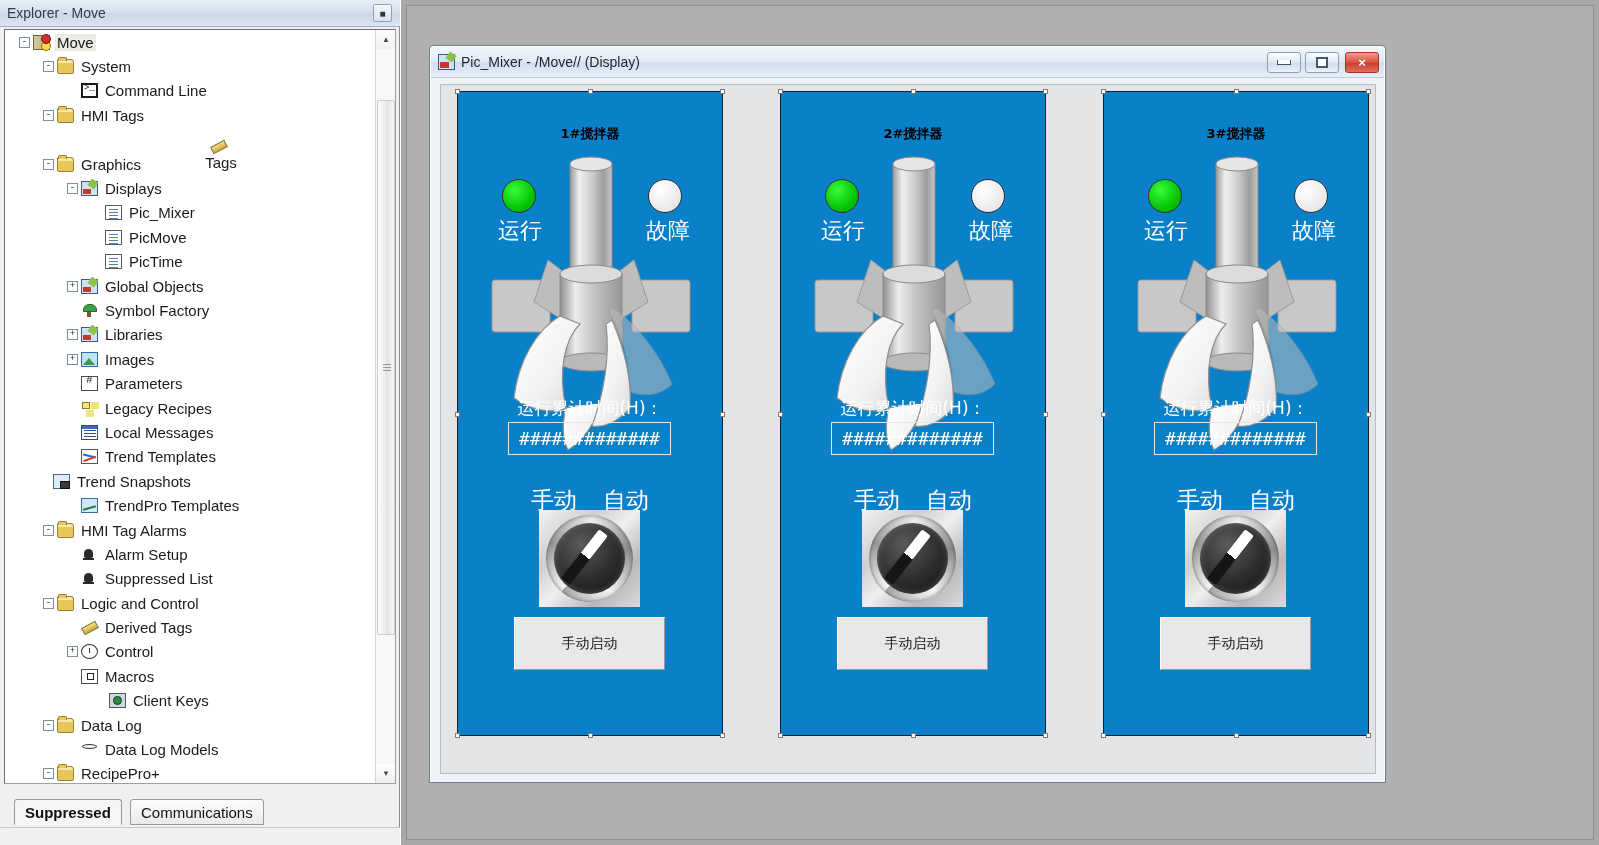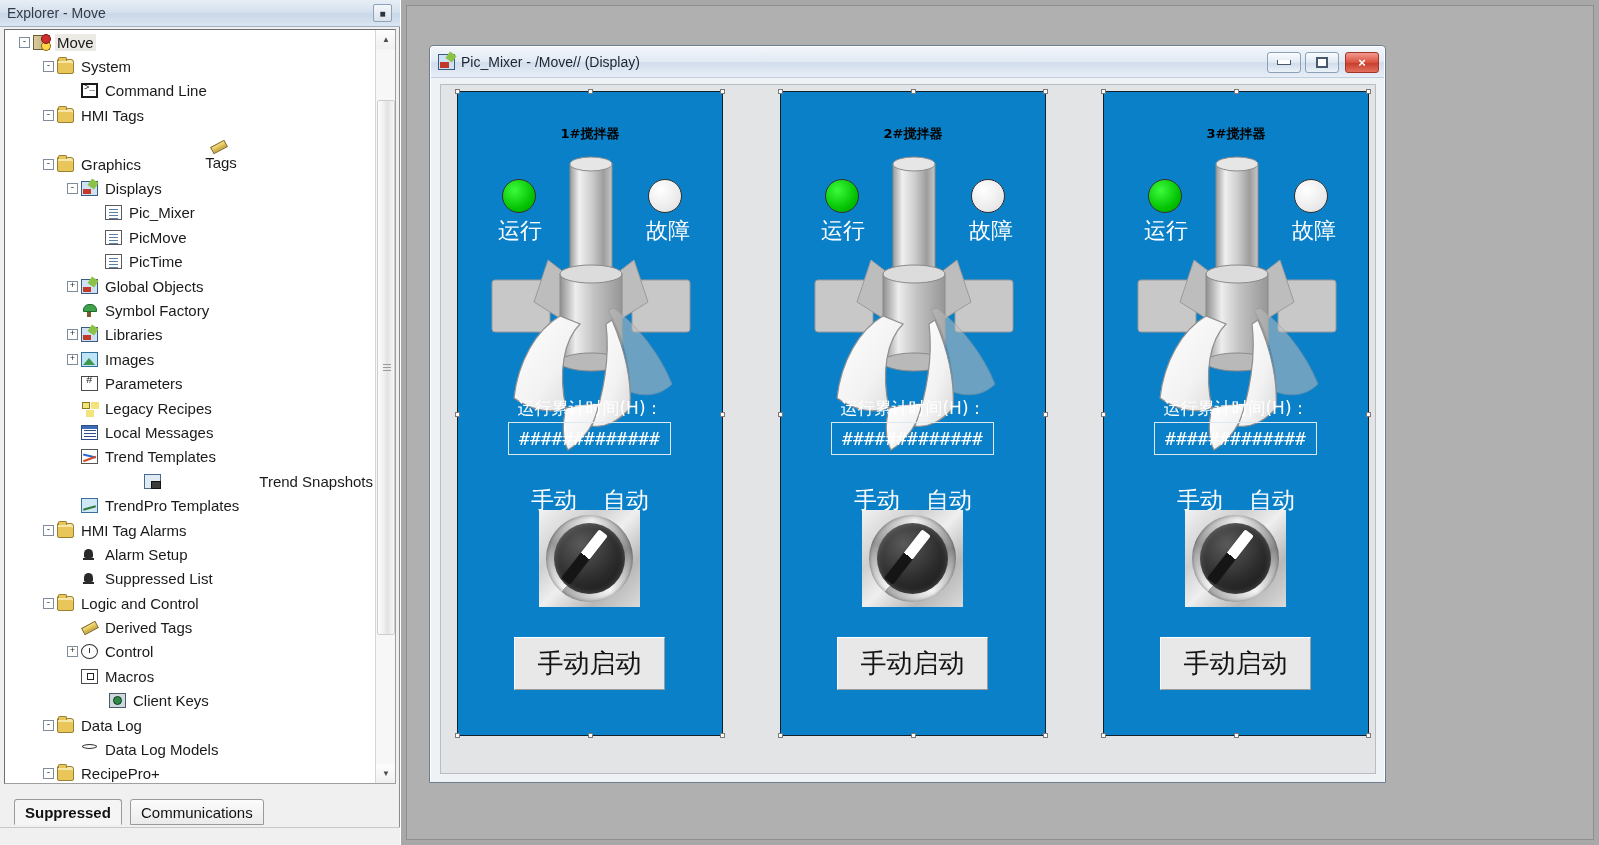--- a/index.html
+++ b/index.html
@@ -380,27 +380,27 @@
   }
   .ss-pointer {
     position: absolute; left: 40px; top: 16px; width: 11px; height: 62px;
     background: linear-gradient(to bottom,#ffffff 0 48%, #151515 48% 100%);
     transform: rotate(38deg);
     transform-origin: 50% 50%;
     border-radius: 2px;
     box-shadow: 0 0 1px rgba(0,0,0,.6);
   }
   .btn-manual-start {
-    position: absolute; left: 56px; top: 545px;
+    position: absolute; left: 56px; top: 525px;
     width: 151px; height: 53px;
     background: #e8e8e8;
     border: 1px solid #9c9c9c;
     border-top-color: #ffffff; border-left-color: #ffffff;
     display: flex; align-items: center; justify-content: center;
-    font-size: 26px; color: #141414;
+    font-size: 14px; color: #141414;
     font-family: "DejaVu Sans", "Liberation Sans", sans-serif;
     cursor: pointer;
   }
 </style>
 </head>
 <body>
 
 <div id="explorer">
 
   <div id="explorer-titlebar">
@@ -493,21 +493,21 @@
         <div class="tree-row" style="padding-left: 62px;">
           <span class="expander none"></span>
           <span class="tree-icon ic-msg"></span>
           <span class="tree-label">Local Messages</span>
         </div>
         <div class="tree-row" style="padding-left: 62px;">
           <span class="expander none"></span>
           <span class="tree-icon ic-trend"></span>
           <span class="tree-label">Trend Templates</span>
         </div>
-        <div class="tree-row" style="padding-left: 34px; justify-content: space-between;">
+        <div class="tree-row" style="padding-left: 34px;">
           <span class="expander none"></span>
           <span class="tree-icon ic-snap"></span>
           <span class="tree-label">Trend Snapshots</span>
         </div>
         <div class="tree-row" style="padding-left: 62px;">
           <span class="expander none"></span>
           <span class="tree-icon ic-trendpro"></span>
           <span class="tree-label">TrendPro Templates</span>
         </div>
         <div class="tree-row" style="padding-left: 38px;">

